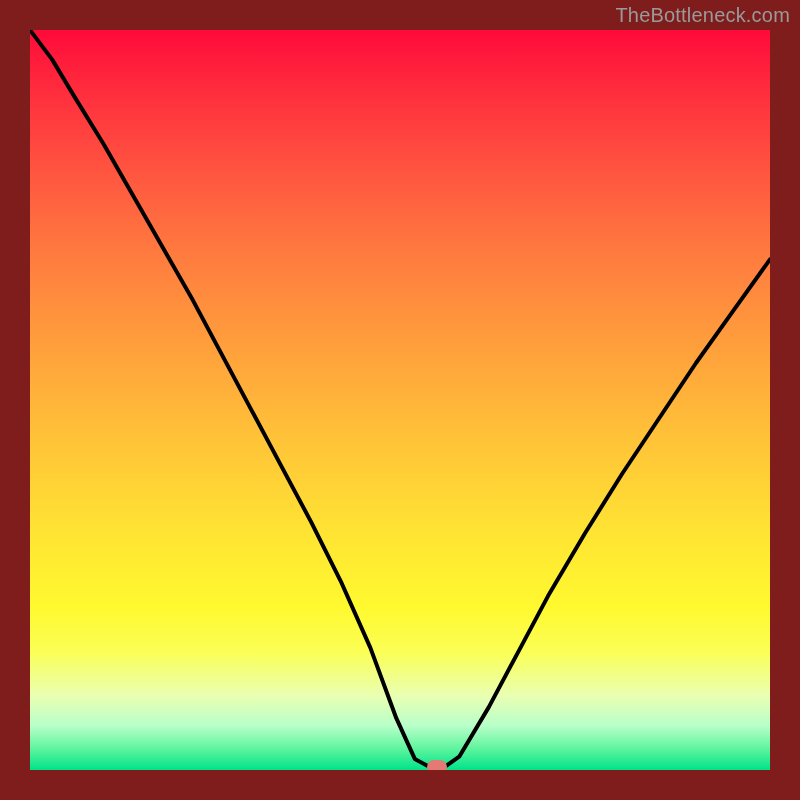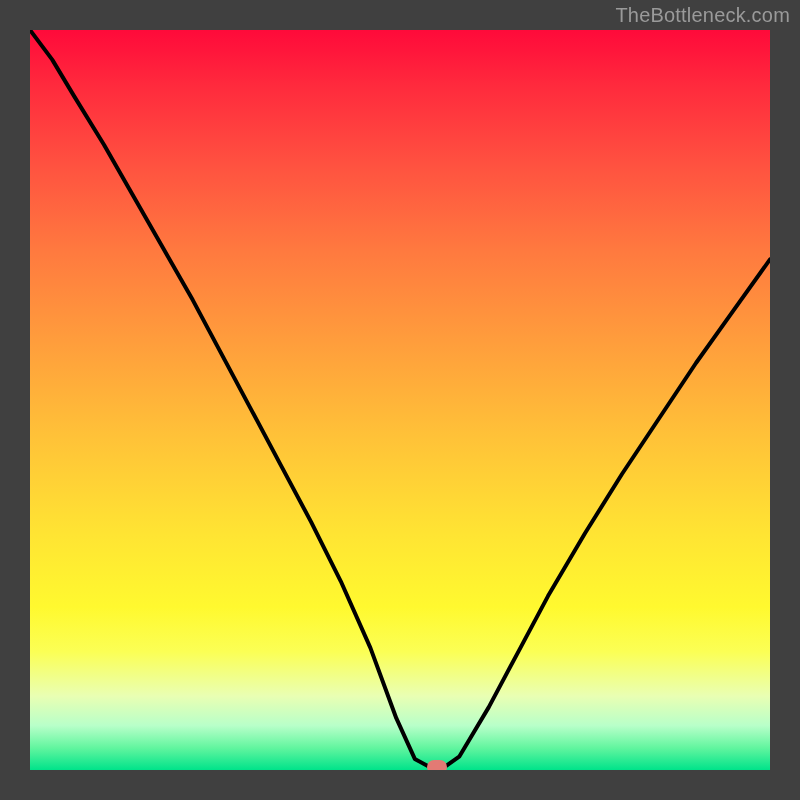--- a/index.html
+++ b/index.html
@@ -10,21 +10,21 @@
     background: #000;
     overflow: hidden;
     font-family: Arial, Helvetica, sans-serif;
   }
   .frame {
     position: absolute;
     left: 0;
     top: 0;
     width: 800px;
     height: 800px;
-    background: #404040;
+    background: #7f1d1d;
     text-decoration: underline;
   }
   .plot-area {
     position: absolute;
     left: 30px;
     top: 30px;
     width: 740px;
     height: 740px;
     overflow: hidden;
   }

